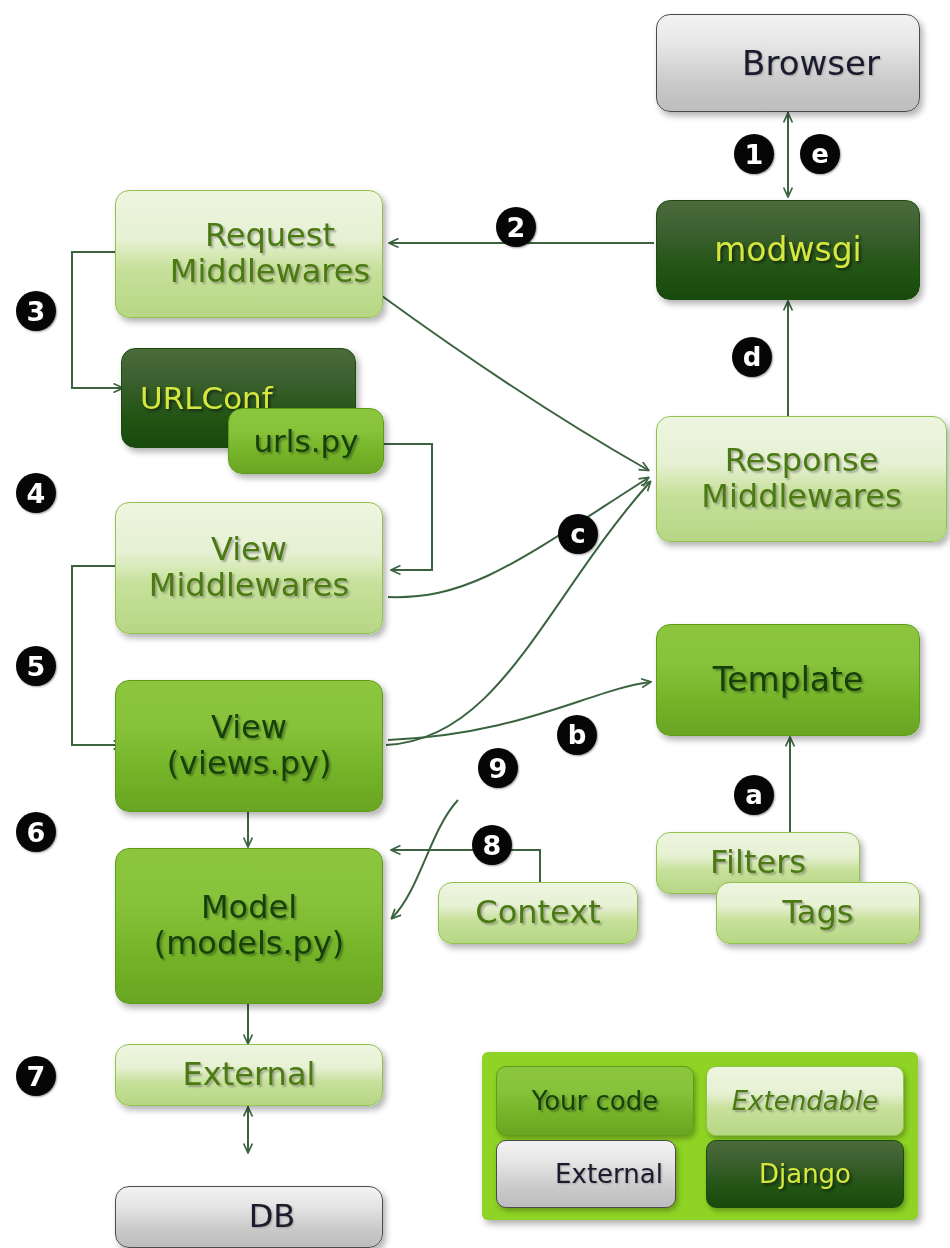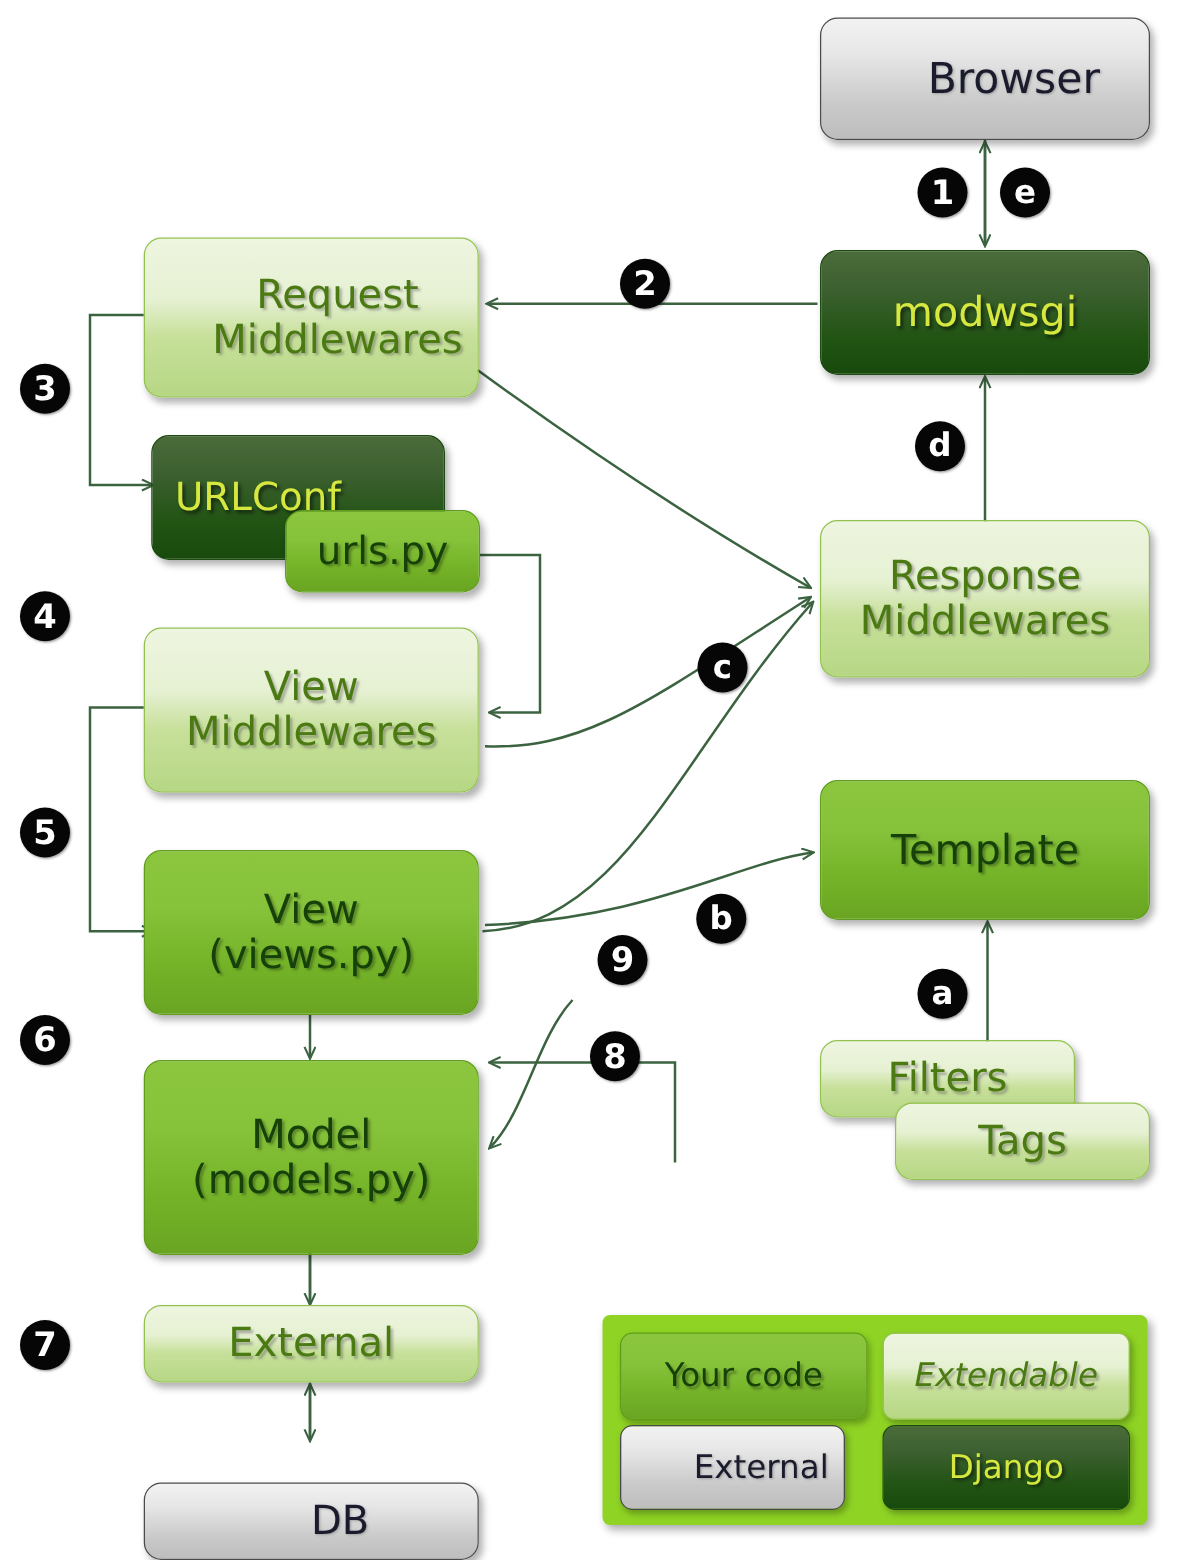--- a/index.html
+++ b/index.html
@@ -162,37 +162,40 @@
   </div>
 
   <div class="node cat-extendable" style="left:115px;top:1044px;width:268px;height:62px;font-size:32px;">
     <span>External</span>
   </div>
 
   <div class="node cat-external" style="left:115px;top:1154px;width:268px;height:62px;font-size:32px;margin-top:32px;">
     <span>DB</span>
   </div>
 
-  <div class="node cat-extendable" style="left:656px;top:416px;width:264px;height:126px;font-size:32px;">
+  <div class="node cat-extendable" style="left:656px;top:416px;width:291px;height:126px;font-size:32px;">
     <span>Response
 Middlewares</span>
   </div>
 
   <div class="node cat-yourcode" style="left:656px;top:624px;width:264px;height:112px;font-size:33px;text-align:center;">
     <span>Template</span>
   </div>
 
   <div class="node cat-extendable" style="left:656px;top:832px;width:204px;height:62px;font-size:32px;">
     <span>Filters</span>
   </div>
 
   <div class="node cat-extendable" style="left:716px;top:882px;width:204px;height:62px;font-size:32px;">
     <span>Tags</span>
   </div>
 
+  <div class="node cat-extendable" style="left:438px;top:882px;width:200px;height:62px;font-size:32px;">
+    <span>Context</span>
+  </div>
 
   <div class="badge" style="left:734px;top:134px;width:40px;height:40px;font-size:27px;">
     <span>1</span>
   </div>
   <div class="badge" style="left:496px;top:207px;width:40px;height:40px;font-size:27px;">
     <span>2</span>
   </div>
   <div class="badge" style="left:16px;top:291px;width:40px;height:40px;font-size:27px;">
     <span>3</span>
   </div>

